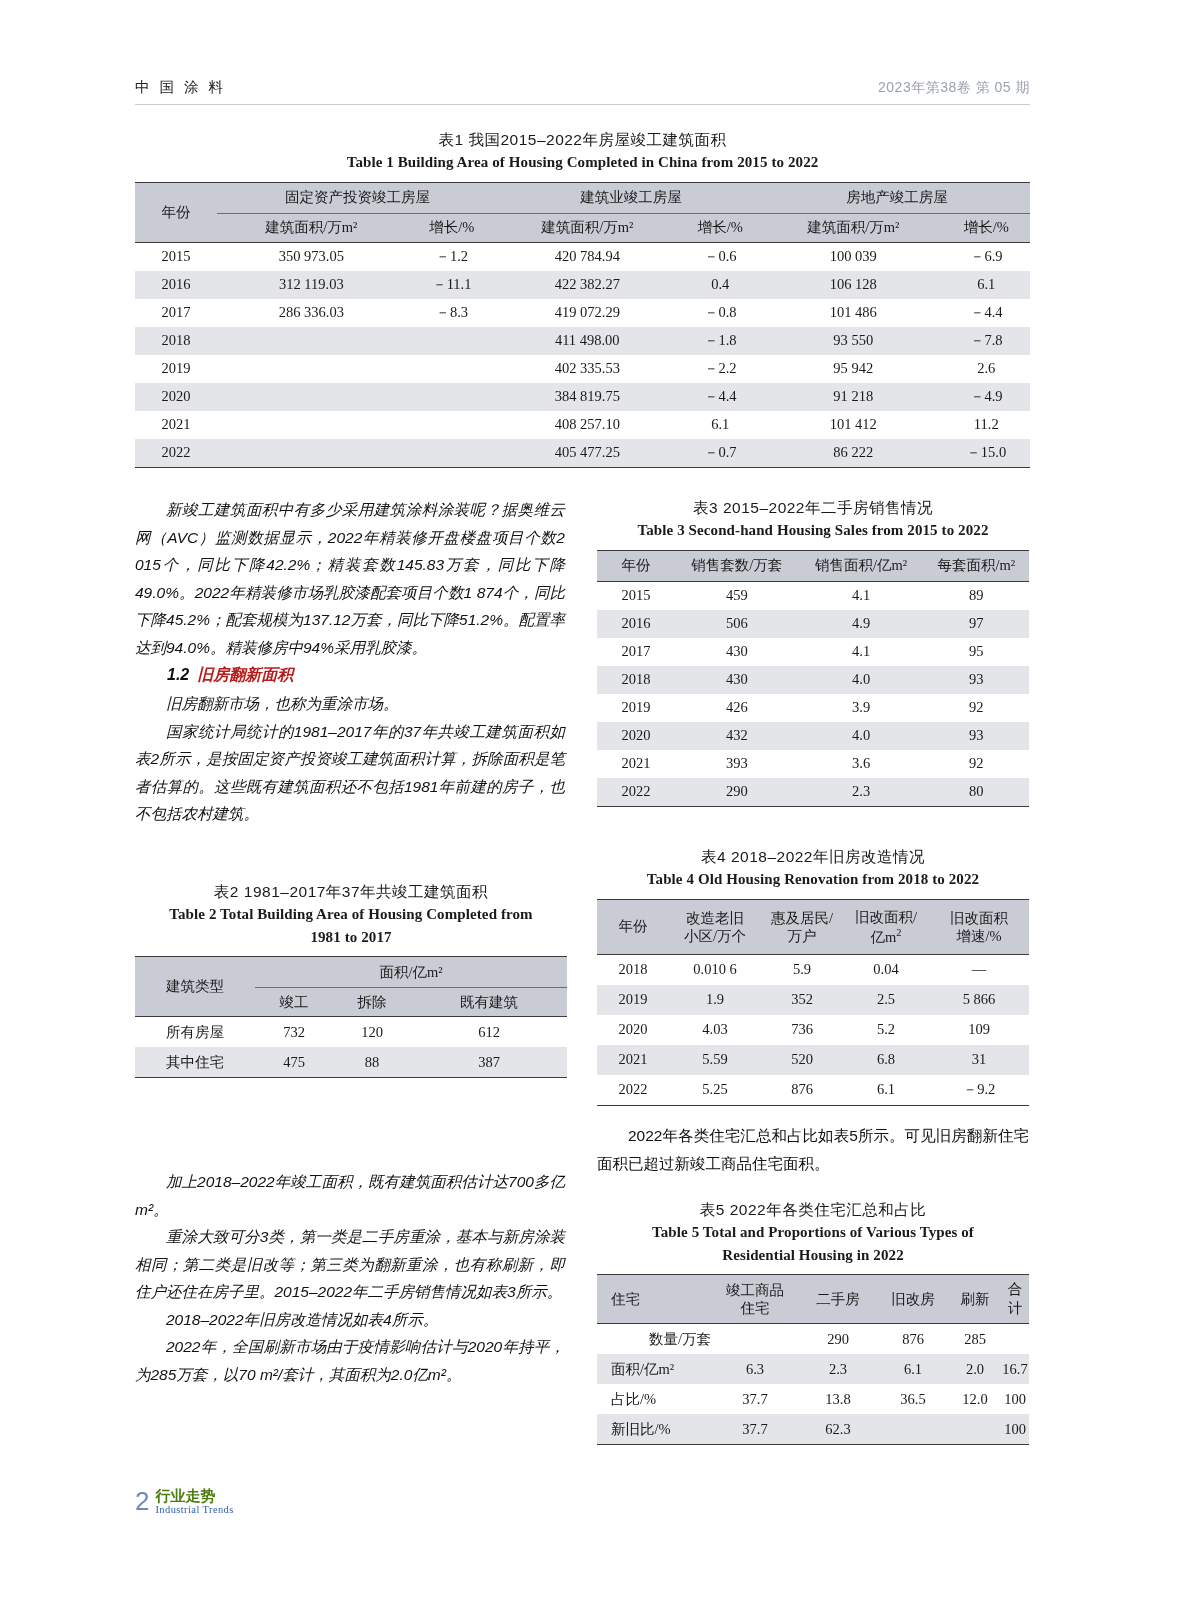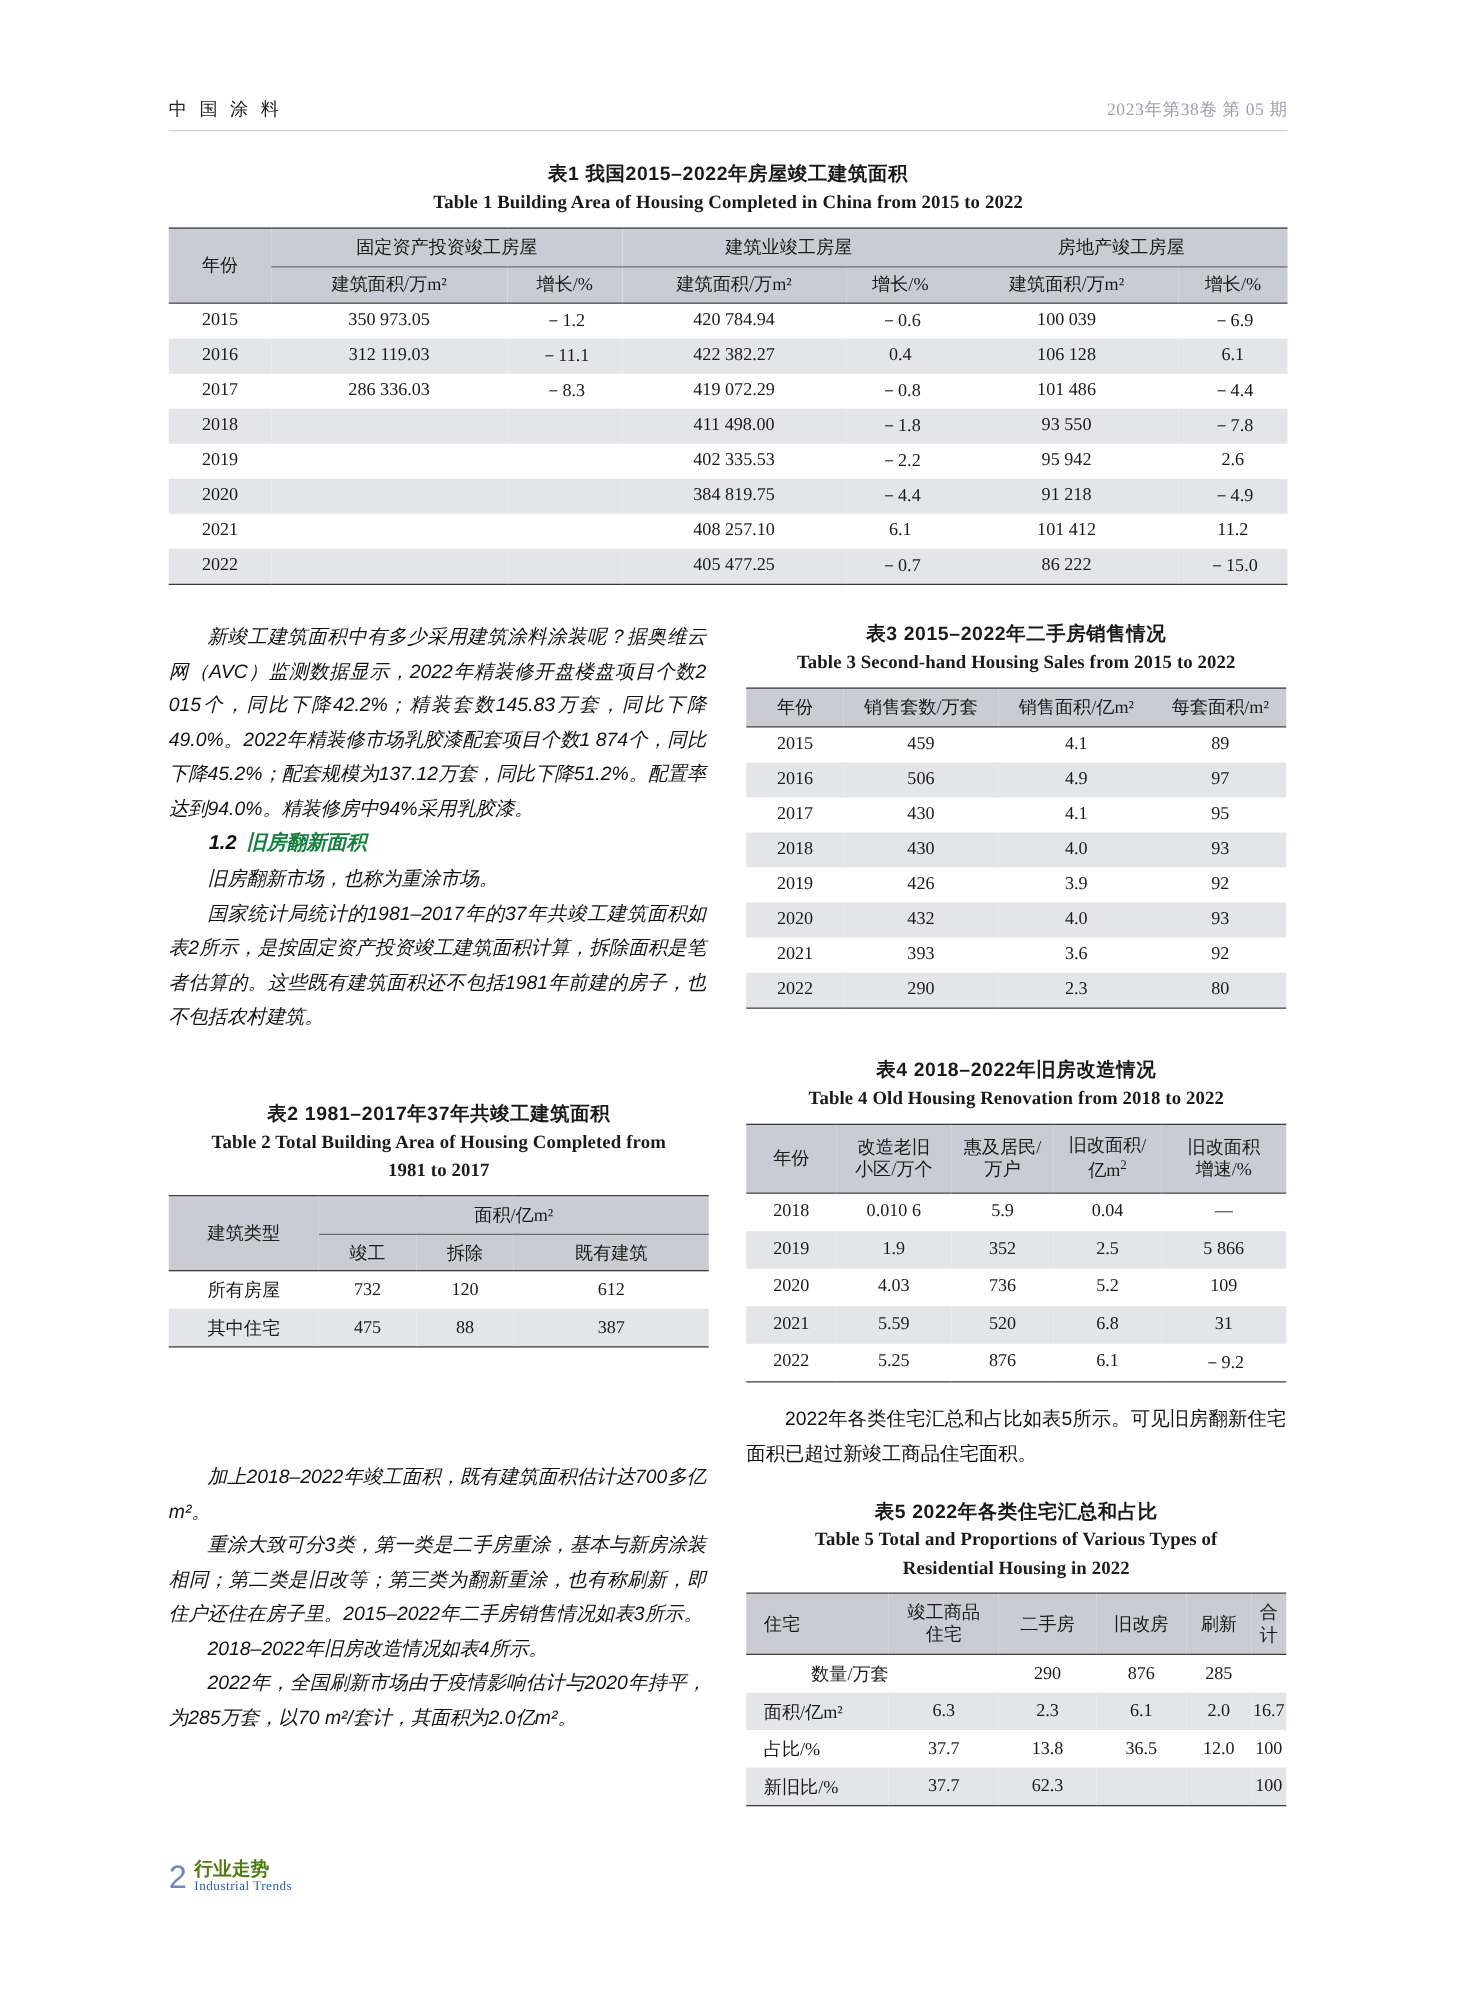--- a/index.html
+++ b/index.html
@@ -33,41 +33,41 @@
     font-size: 14.5px;
     letter-spacing: 1px;
   }
   .runhead .left {
     color: #222;
     font-family: "Liberation Sans", sans-serif;
     letter-spacing: 3px;
   }
   .runhead .right {
     color: #9aa2ad;
-    font-family: Liberation Serif, serif;
+    font-family: Liberation Sans, sans-serif;
     letter-spacing: 0.5px;
     font-size: 14px;
   }
   .rule {
     position: absolute;
     left: 135px;
     top: 104px;
     width: 895px;
     height: 1px;
     background: #c9ced6;
   }
 
   
   .tbl-title {
     text-align: center;
     line-height: 1.5;
   }
   .tbl-title .cn {
     font-family: "Liberation Sans", sans-serif;
-    font-weight: bold;
+    font-weight: normal;
     font-size: 15.5px;
     letter-spacing: 0.5px;
   }
   .tbl-title .en {
     font-weight: bold;
     font-size: 15px;
     letter-spacing: 0.1px;
   }
   table {
     border-collapse: collapse;
@@ -121,21 +121,21 @@
     width: 432px;
   }
   .sec-head {
     font-family: "Liberation Sans", sans-serif;
     font-weight: bold;
     font-size: 16px;
     margin: 2px 0 0 0;
     text-indent: 0;
   }
   .sec-head .num { color: #111; margin-right: 8px; }
-  .sec-head .txt { color: #15803d; }
+  .sec-head .txt { color: #b91c1c; }
   sub, sup { font-size: 0.72em; }
 
   
   .footer {
     position: absolute;
     left: 135px;
     top: 1486px;
     display: flex;
     align-items: center;
   }

